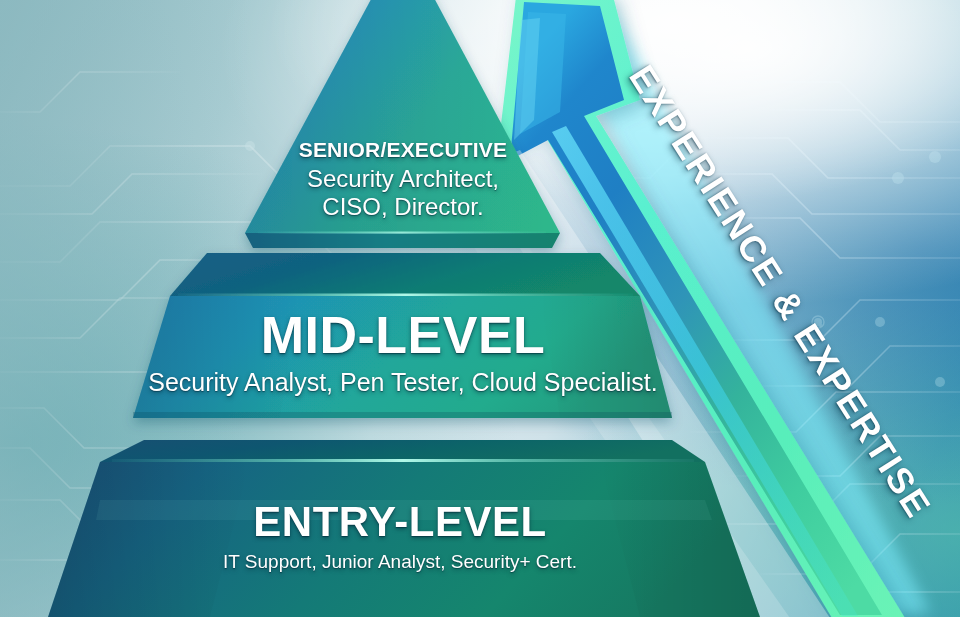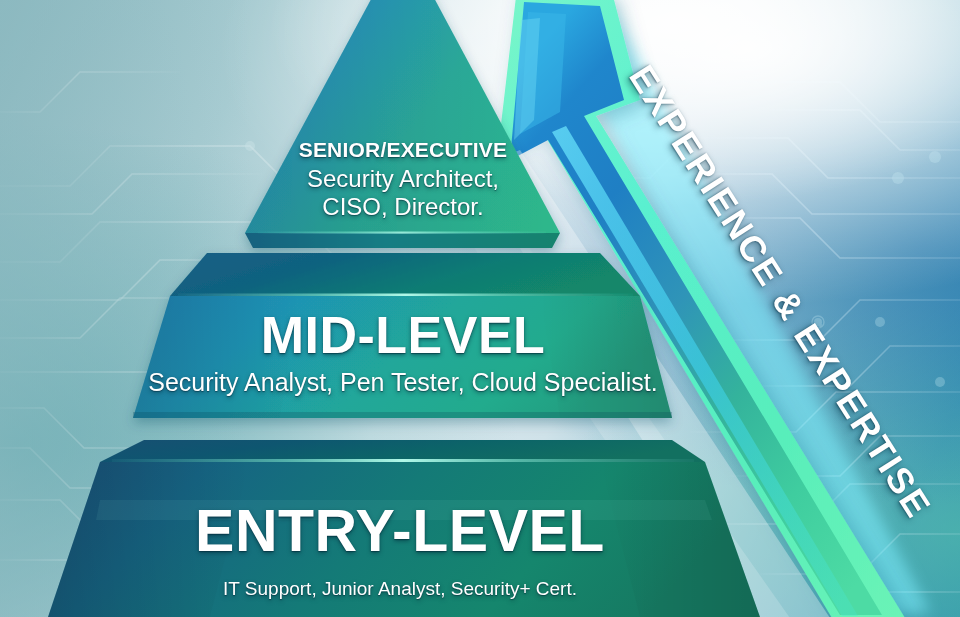--- a/index.html
+++ b/index.html
@@ -100,23 +100,23 @@
   #mid-tier-text .tier-sub {
     font-size: 25px;
   }
 
   #entry-tier-text {
     left: 80px;
     top: 498px;
     width: 640px;
   }
   #entry-tier-text .tier-title {
-    font-size: 59px;
+    font-size: 42px;
     letter-spacing: 0.5px;
-    margin-bottom: 14px;
+    margin-bottom: 6px;
   }
   #entry-tier-text .tier-sub {
     font-size: 19px;
   }
 
   
   #arrow-label {
     position: absolute;
     left: 470px;
     top: 292px;

